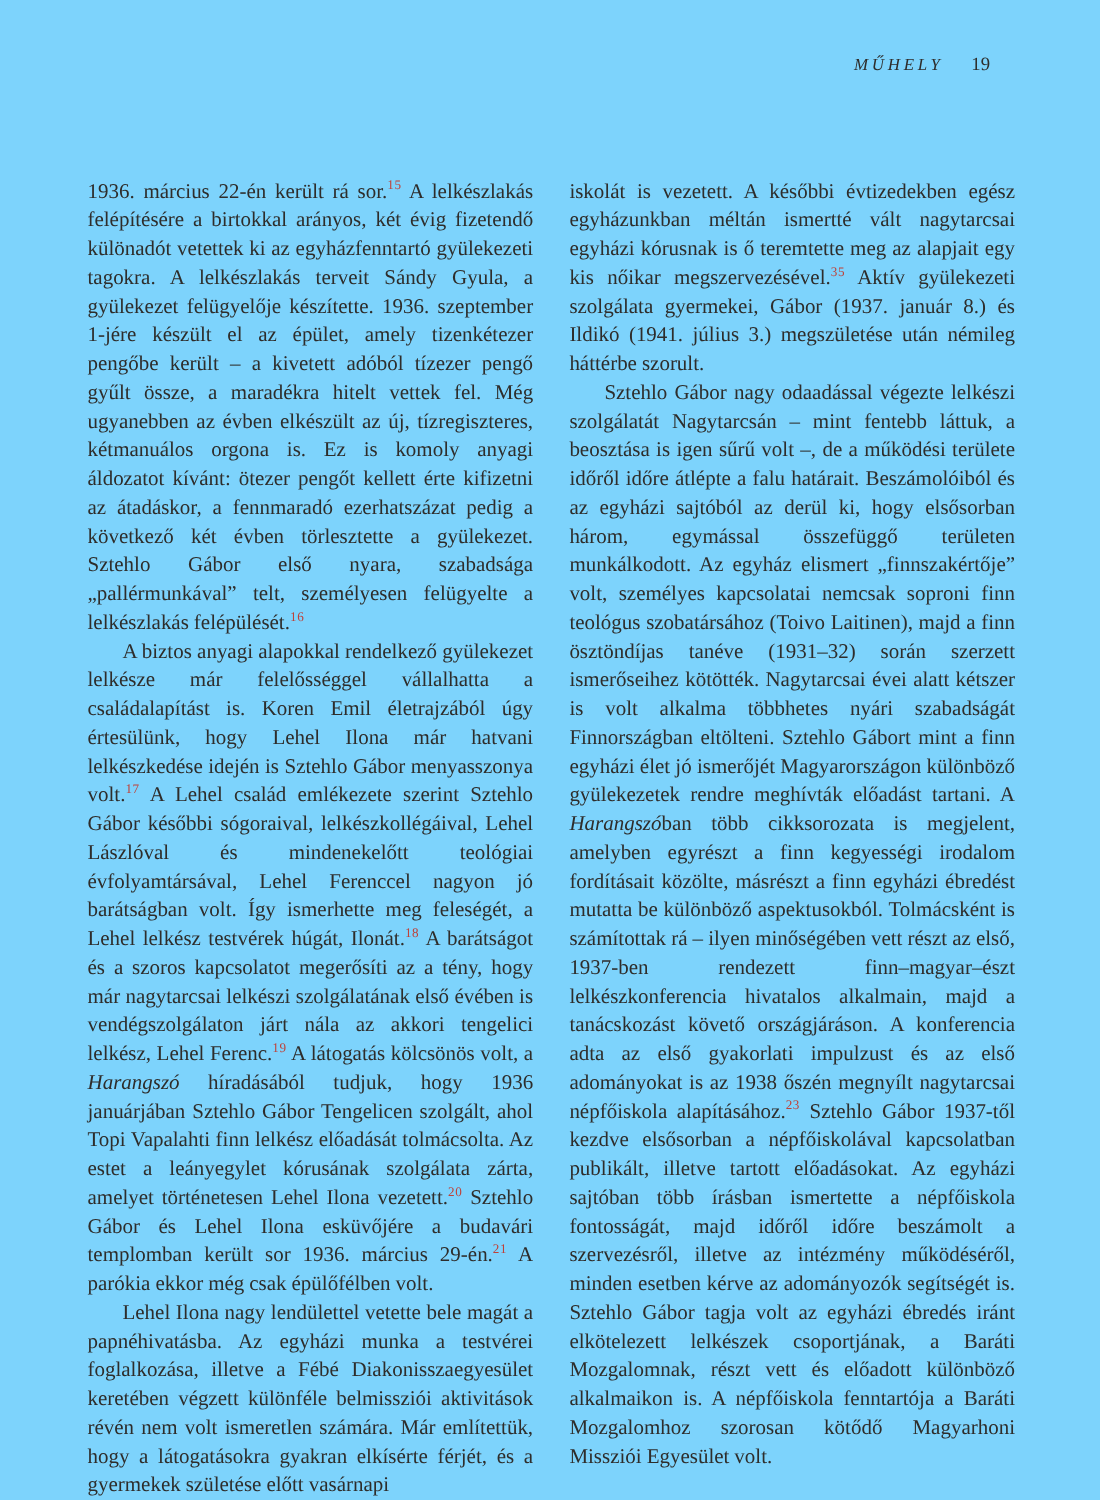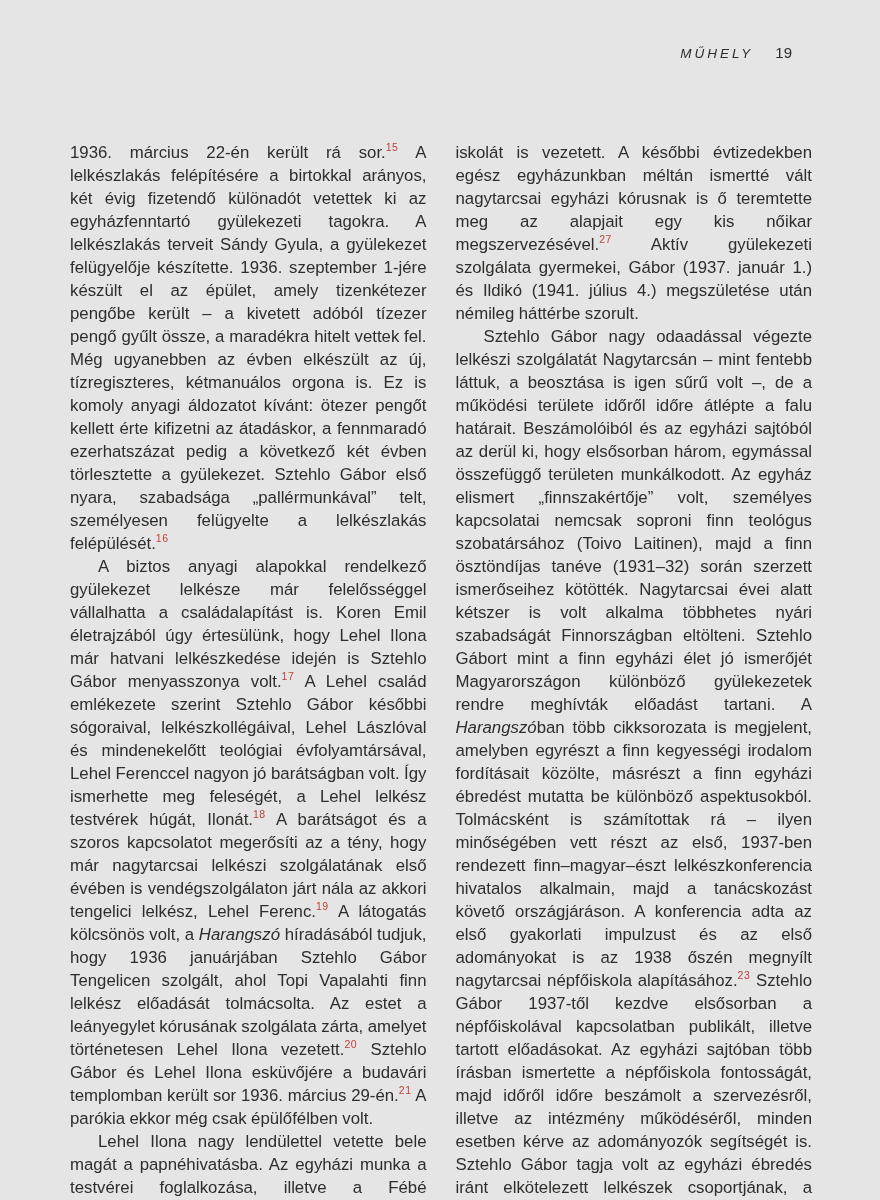--- a/index.html
+++ b/index.html
@@ -4,23 +4,23 @@
 <style>
   html, body {
     margin: 0;
     padding: 0;
     background: #fcfbf9;
   }
   .page {
     position: relative;
     width: 880px;
     height: 1200px;
-    background: #e5e5e5;
+    background: #7dd3fc;
     color: #2e2d2b;
-    font-family: Liberation Sans, sans-serif;
+    font-family: Liberation Serif, serif;
     overflow: hidden;
     box-sizing: border-box;
   }
   .running-header {
     display: flex;
     justify-content: flex-end;
     align-items: baseline;
     padding: 44px 88px 0 0;
   }
   .running-header .head-label {
@@ -77,18 +77,18 @@
     <span class="head-page-number">19</span>
   </div>
 
   <div class="page-body">
     <div class="col">
         <p class="para"><span>1936. március 22-én került rá sor.</span><sup class="fn">15</sup><span> A lelkészlakás felépítésére a birtokkal arányos, két évig fizetendő különadót vetettek ki az egyházfenntartó gyülekezeti tagokra. A lelkészlakás terveit Sándy Gyula, a gyülekezet felügyelője készítette. 1936. szeptember 1-jére készült el az épület, amely tizenkétezer pengőbe került – a kivetett adóból tízezer pengő gyűlt össze, a maradékra hitelt vettek fel. Még ugyanebben az évben elkészült az új, tízregiszteres, kétmanuálos orgona is. Ez is komoly anyagi áldozatot kívánt: ötezer pengőt kellett érte kifizetni az átadáskor, a fennmaradó ezerhatszázat pedig a következő két évben törlesztette a gyülekezet. Sztehlo Gábor első nyara, szabadsága „pallérmunkával” telt, személyesen felügyelte a lelkészlakás felépülését.</span><sup class="fn">16</sup></p>
         <p class="para indent"><span>A biztos anyagi alapokkal rendelkező gyülekezet lelkésze már felelősséggel vállalhatta a családalapítást is. Koren Emil életrajzából úgy értesülünk, hogy Lehel Ilona már hatvani lelkészkedése idején is Sztehlo Gábor menyasszonya volt.</span><sup class="fn">17</sup><span> A Lehel család emlékezete szerint Sztehlo Gábor későbbi sógoraival, lelkészkollégáival, Lehel Lászlóval és mindenekelőtt teológiai évfolyamtársával, Lehel Ferenccel nagyon jó barátságban volt. Így ismerhette meg feleségét, a Lehel lelkész testvérek húgát, Ilonát.</span><sup class="fn">18</sup><span> A barátságot és a szoros kapcsolatot megerősíti az a tény, hogy már nagytarcsai lelkészi szolgálatának első évében is vendégszolgálaton járt nála az akkori tengelici lelkész, Lehel Ferenc.</span><sup class="fn">19</sup><span> A látogatás kölcsönös volt, a </span><em>Harangszó</em><span> híradásából tudjuk, hogy 1936 januárjában Sztehlo Gábor Tengelicen szolgált, ahol Topi Vapalahti finn lelkész előadását tolmácsolta. Az estet a leányegylet kórusának szolgálata zárta, amelyet történetesen Lehel Ilona vezetett.</span><sup class="fn">20</sup><span> Sztehlo Gábor és Lehel Ilona esküvőjére a budavári templomban került sor 1936. március 29-én.</span><sup class="fn">21</sup><span> A parókia ekkor még csak épülőfélben volt.</span></p>
         <p class="para indent"><span>Lehel Ilona nagy lendülettel vetette bele magát a papnéhivatásba. Az egyházi munka a testvérei foglalkozása, illetve a Fébé Diakonisszaegyesület keretében végzett különféle belmissziói aktivitások révén nem volt ismeretlen számára. Már említettük, hogy a látogatásokra gyakran elkísérte férjét, és a gyermekek születése előtt vasárnapi</span></p>
       </div>
     <div class="col">
-        <p class="para"><span>iskolát is vezetett. A későbbi évtizedekben egész egyházunkban méltán ismertté vált nagytarcsai egyházi kórusnak is ő teremtette meg az alapjait egy kis nőikar megszervezésével.</span><sup class="fn">27</sup><span> Aktív gyülekezeti szolgálata gyermekei, Gábor (1937. január 1.) és Ildikó (1941. július 4.) megszületése után némileg háttérbe szorult.</span></p>
+        <p class="para"><span>iskolát is vezetett. A későbbi évtizedekben egész egyházunkban méltán ismertté vált nagytarcsai egyházi kórusnak is ő teremtette meg az alapjait egy kis nőikar megszervezésével.</span><sup class="fn">35</sup><span> Aktív gyülekezeti szolgálata gyermekei, Gábor (1937. január 8.) és Ildikó (1941. július 3.) megszületése után némileg háttérbe szorult.</span></p>
         <p class="para indent"><span>Sztehlo Gábor nagy odaadással végezte lelkészi szolgálatát Nagytarcsán – mint fentebb láttuk, a beosztása is igen sűrű volt –, de a működési területe időről időre átlépte a falu határait. Beszámolóiból és az egyházi sajtóból az derül ki, hogy elsősorban három, egymással összefüggő területen munkálkodott. Az egyház elismert „finnszakértője” volt, személyes kapcsolatai nemcsak soproni finn teológus szobatársához (Toivo Laitinen), majd a finn ösztöndíjas tanéve (1931–32) során szerzett ismerőseihez kötötték. Nagytarcsai évei alatt kétszer is volt alkalma többhetes nyári szabadságát Finnországban eltölteni. Sztehlo Gábort mint a finn egyházi élet jó ismerőjét Magyarországon különböző gyülekezetek rendre meghívták előadást tartani. A </span><em>Harangszó</em><span>ban több cikksorozata is megjelent, amelyben egyrészt a finn kegyességi irodalom fordításait közölte, másrészt a finn egyházi ébredést mutatta be különböző aspektusokból. Tolmácsként is számítottak rá – ilyen minőségében vett részt az első, 1937-ben rendezett finn–magyar–észt lelkészkonferencia hivatalos alkalmain, majd a tanácskozást követő országjáráson. A konferencia adta az első gyakorlati impulzust és az első adományokat is az 1938 őszén megnyílt nagytarcsai népfőiskola alapításához.</span><sup class="fn">23</sup><span> Sztehlo Gábor 1937-től kezdve elsősorban a népfőiskolával kapcsolatban publikált, illetve tartott előadásokat. Az egyházi sajtóban több írásban ismertette a népfőiskola fontosságát, majd időről időre beszámolt a szervezésről, illetve az intézmény működéséről, minden esetben kérve az adományozók segítségét is. Sztehlo Gábor tagja volt az egyházi ébredés iránt elkötelezett lelkészek csoportjának, a Baráti Mozgalomnak, részt vett és előadott különböző alkalmaikon is. A népfőiskola fenntartója a Baráti Mozgalomhoz szorosan kötődő Magyarhoni Missziói Egyesület volt.</span></p>
       </div>
   </div>
 
 </div>
 
 </body></html>

